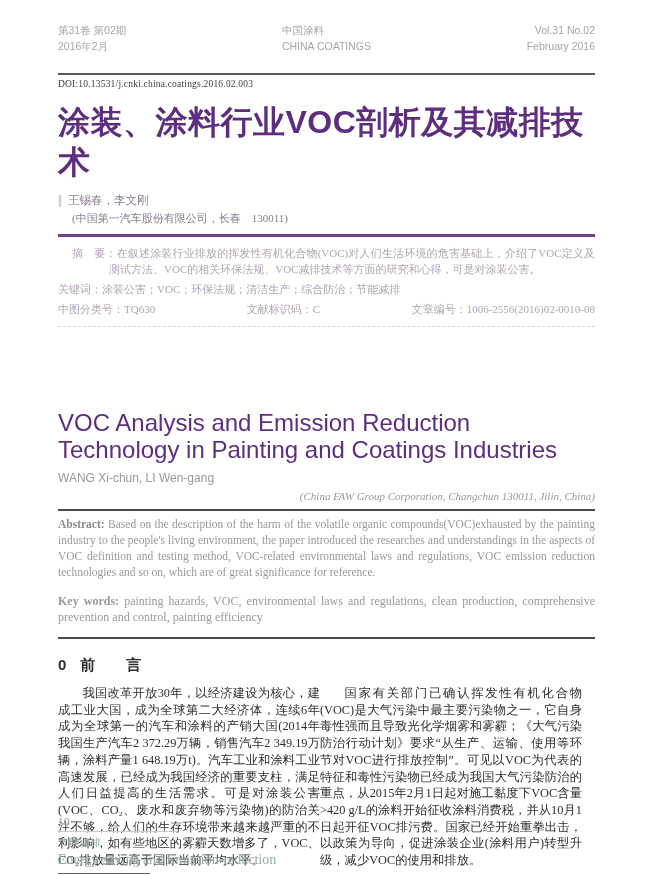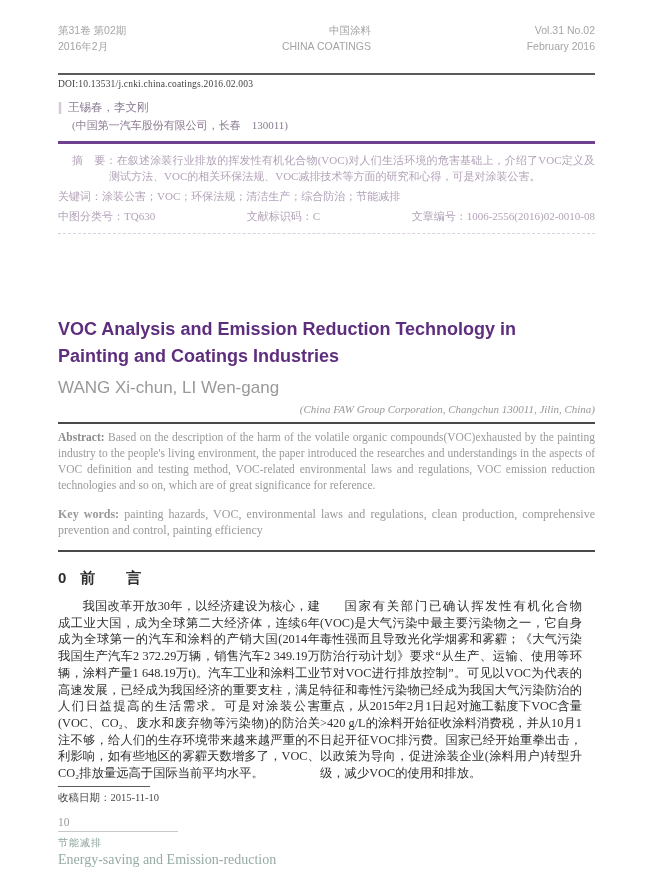--- a/index.html
+++ b/index.html
@@ -11,41 +11,41 @@
   *{box-sizing:border-box;}
   html,body{margin:0;padding:0;background:#ffffff;}
   .page{
     width:645px;height:876px;position:relative;overflow:hidden;background:#fff;
     font-family:"Liberation Serif","DejaVu Serif",serif;color:#333;
   }
   .inner{padding:22px 50px 0 58px;}
   
   .jheader{display:flex;justify-content:space-between;color:#a7a4a6;
     font-family:"Liberation Sans","DejaVu Sans",sans-serif;font-size:10.5px;line-height:16px;}
-  .jheader .c{text-align:right;}
+  .jheader .c{text-align:left;}
   .jheader .r{text-align:right;}
   .rule-dark{border:none;border-top:2px solid #5a5a5a;margin:19px 0 0 0;}
   .doi{font-size:9.5px;color:#3f3f3f;margin-top:4px;letter-spacing:0.2px;}
   
   .title-cn{margin-top:13px;font-family:"Liberation Sans","DejaVu Sans",sans-serif;
     font-weight:bold;font-size:32px;line-height:40px;color:var(--purple);letter-spacing:0.5px;}
   .authors-row{margin-top:11px;font-size:11.5px;color:#8a7a92;}
   .author-mark{color:#c3b2cf;font-weight:bold;margin-right:7px;letter-spacing:-1px;}
   .affil-cn{margin:3px 0 0 14px;font-size:11px;color:#8a7a92;}
   .rule-purple{border:none;border-top:3px solid var(--rule-purple);margin:8px 0 0 0;}
   .abstract-cn{margin:8px 0 0 14px;color:var(--faded);font-size:11px;line-height:16px;
     padding-left:37px;text-indent:-37px;text-align:justify;}
   .keywords-cn{margin:4px 0 0 0;color:var(--faded);font-size:11px;line-height:16px;}
   .class-row{display:flex;justify-content:space-between;color:var(--faded);
     font-size:11px;margin-top:5px;}
   .rule-faint{border:none;border-top:1px dashed #ddd0e0;margin:9px 0 0 0;}
   
   .title-en{margin-top:82px;font-family:"Liberation Sans","DejaVu Sans",sans-serif;
-    font-weight:bold;font-size:18px;line-height:27px;color:var(--purple);width:500px;}
-  .authors-en{margin-top:8px;color:#9a989a;font-size:17px;
+    font-weight:normal;font-size:24px;line-height:27px;color:var(--purple);width:500px;}
+  .authors-en{margin-top:8px;color:#9a989a;font-size:12px;
     font-family:"Liberation Sans","DejaVu Sans",sans-serif;}
   .affil-en{margin-top:5px;color:#9a989a;font-size:11px;font-style:italic;text-align:right;}
   .rule-dark2{border:none;border-top:2px solid #4a4a4a;margin:7px 0 0 0;}
   .abstract-en{margin-top:5px;color:#9b999b;font-size:11.5px;line-height:16px;text-align:justify;}
   .abstract-en b{color:#8d8b8d;}
   .keywords-en{margin-top:13px;color:#9b999b;font-size:12px;line-height:16px;text-align:justify;}
   .rule-dark3{border:none;border-top:2px solid #4a4a4a;margin:6px 0 0 0;}
   
   .section-heading{margin-top:17px;font-family:"Liberation Sans","DejaVu Sans",sans-serif;
     font-weight:bold;font-size:15px;color:#2d2d2d;}
@@ -84,20 +84,21 @@
       <div class="r">
         <div>Vol.31  No.02</div>
         <div>February  2016</div>
       </div>
     </div>
 
     <hr class="rule-dark">
 
     <div class="doi">DOI:10.13531/j.cnki.china.coatings.2016.02.003</div>
 
+    <h1 class="title-cn" style="margin:13px 0 0 0;">涂装、涂料行业VOC剖析及其减排技术</h1>
 
     <div class="authors-row">
       <span class="author-mark">||</span><span>王锡春，李文刚</span>
     </div>
     <div class="affil-cn">(中国第一汽车股份有限公司，长春　130011)</div>
 
     <hr class="rule-purple">
 
     <p class="abstract-cn">
       <span>摘　要：</span><span>在叙述涂装行业排放的挥发性有机化合物(VOC)对人们生活环境的危害基础上，介绍了VOC定义及测试方法、VOC的相关环保法规、VOC减排技术等方面的研究和心得，可是对涂装公害。</span>

